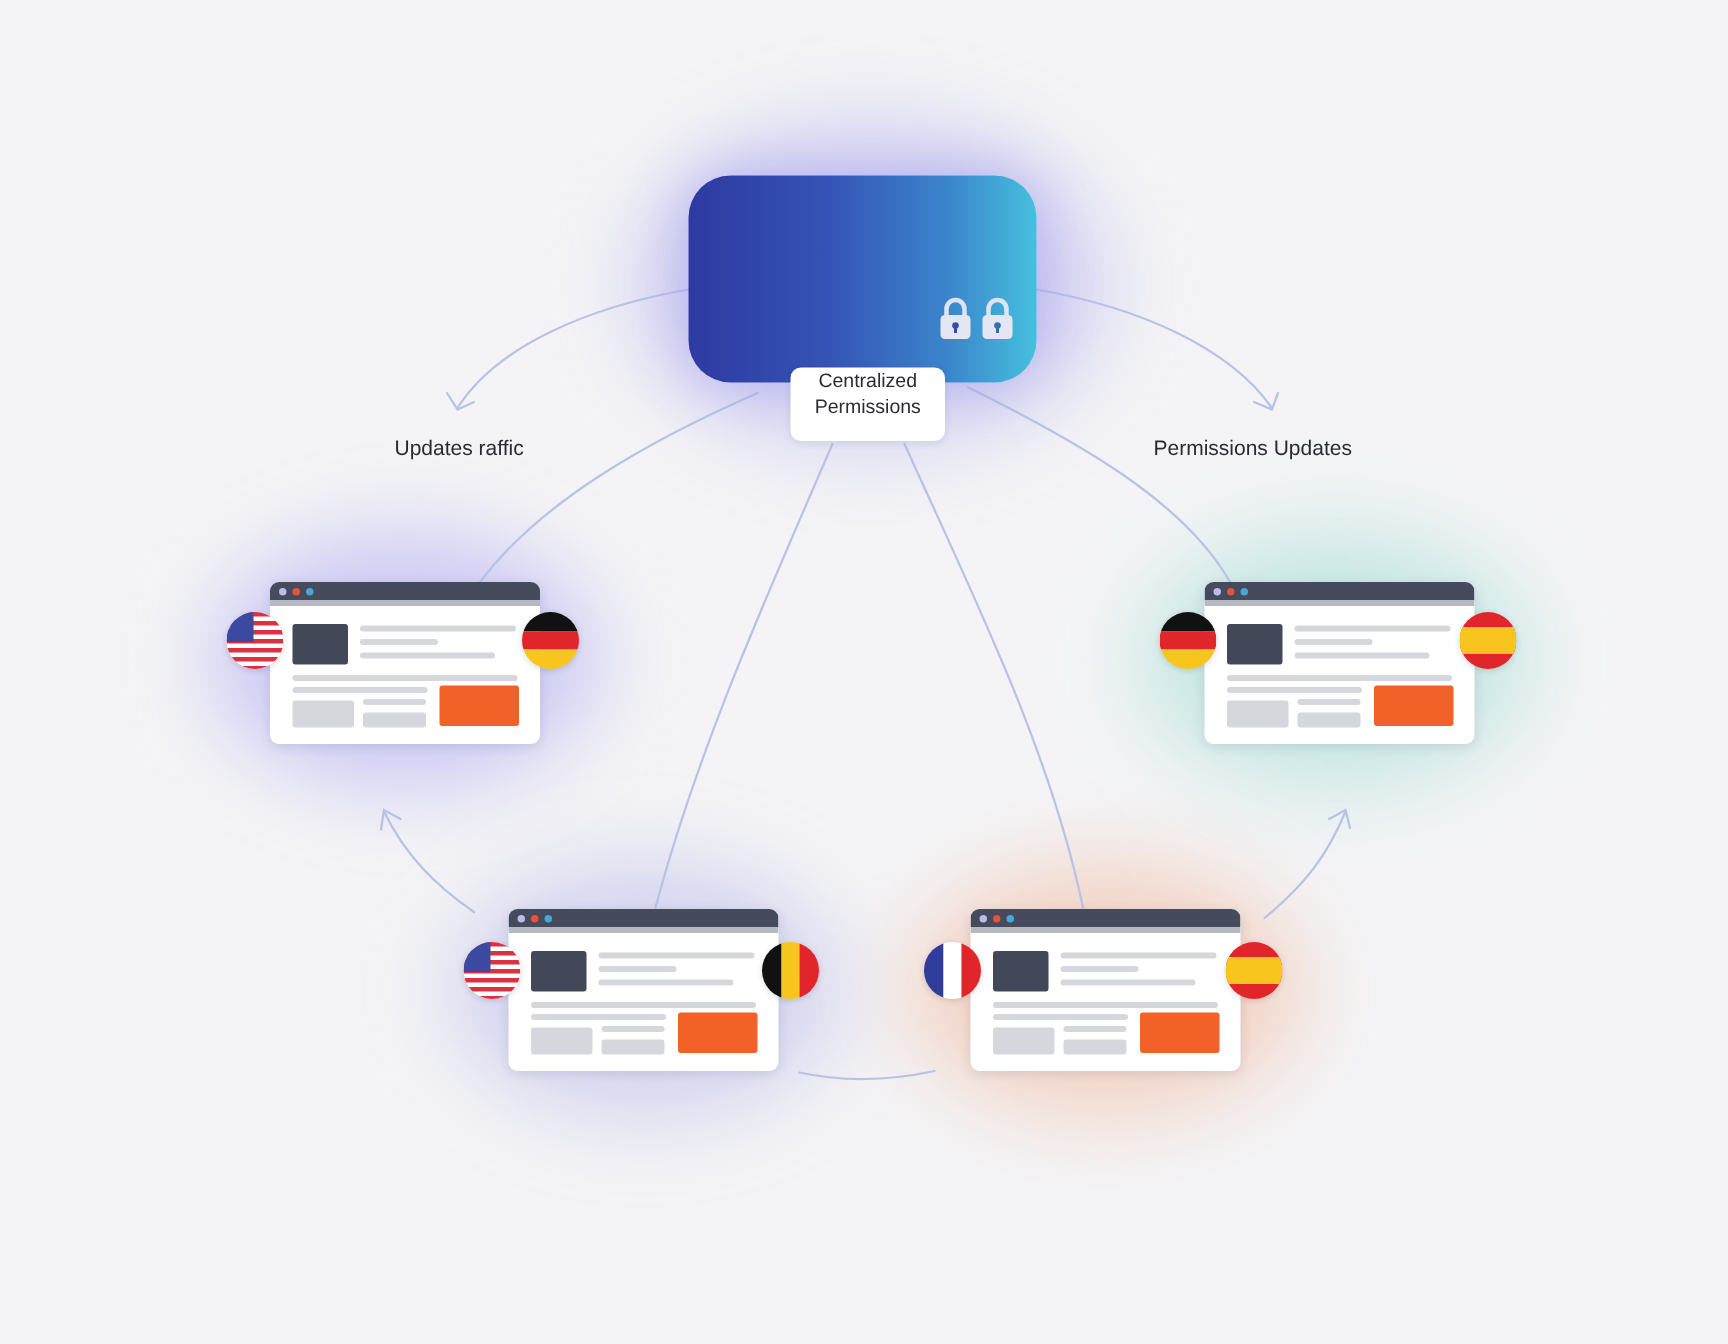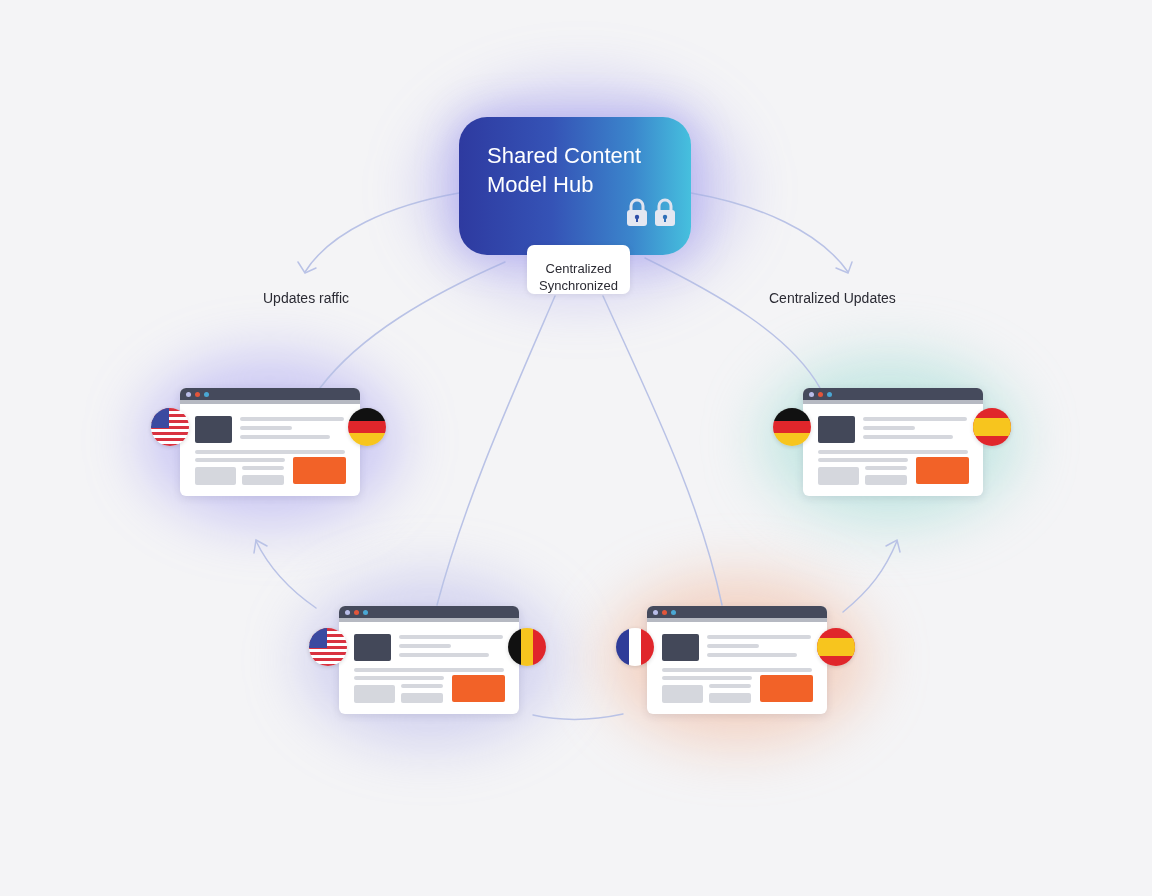--- a/index.html
+++ b/index.html
@@ -18,21 +18,21 @@
     }
     .hub-title {
       position: absolute; left: 28px; top: 24px; color: #fff;
       font-size: 22px; line-height: 29px; font-weight: 500; white-space: pre-line;
     }
     .locks { position: absolute; right: 14px; bottom: 28px; display: flex; gap: 4px; }
     .perm {
       position: absolute; left: 527px; top: 245px; width: 103px; height: 49px;
       background: #fff; border-radius: 7px; box-shadow: 0 1px 6px rgba(0,0,0,0.08);
       text-align: center; font-size: 13px; line-height: 17px; color: #2b2b33;
-      display: flex; flex-direction: column; justify-content: flex-end;
+      display: flex; flex-direction: column; justify-content: flex-start;
     }
     .label { position: absolute; font-size: 14px; color: #2a2a33; }
     .site {
       position: absolute; width: 180px; height: 108px; background: #fff;
       border-radius: 6px; box-shadow: 0 2px 8px rgba(40,40,80,0.12); overflow: hidden;
     }
     .site .bar { height: 12px; background: #454a5c; display: flex; align-items: center; padding-left: 6px; gap: 4px; }
     .site .bar i { width: 5px; height: 5px; border-radius: 50%; display: block; }
     .site .sub { height: 4px; background: #b6b9c2; }
     .site .thumb { position: absolute; left: 15px; top: 28px; width: 37px; height: 27px; background: #434859; border-radius: 2px; }
@@ -68,45 +68,43 @@
     <path d="M316 608 C290 590 270 570 256 541"></path>
     <path d="M254 553 L256 540 L267 546"></path>
     <path d="M843 612 C870 590 885 570 897 541"></path>
     <path d="M886 546 L897 540 L900 552"></path>
 
     <path d="M533 715 C565 722 595 720 623 714"></path>
   </g>
 </svg>
 
 <div class="hub">
-  <div class="hub-title">Shared Content
-Model Hub</div>
   <div class="locks">
     <svg width="24" height="30" viewBox="0 0 24 30">
       <path d="M6 14 V9 a6 6 0 0 1 12 0 V14" fill="none" stroke="#dfe3ef" stroke-width="3"></path>
       <rect x="2" y="13" width="20" height="16" rx="3" fill="#e4e7f1"></rect>
       <circle cx="12" cy="20" r="2.2" fill="#2f4fa8"></circle>
         <rect x="11" y="20" width="2" height="5" fill="#2f4fa8"></rect>
     </svg>
     <svg width="24" height="30" viewBox="0 0 24 30">
       <path d="M6 14 V9 a6 6 0 0 1 12 0 V14" fill="none" stroke="#dfe3ef" stroke-width="3"></path>
       <rect x="2" y="13" width="20" height="16" rx="3" fill="#e4e7f1"></rect>
       <circle cx="12" cy="20" r="2.2" fill="#2f6fb8"></circle>
         <rect x="11" y="20" width="2" height="5" fill="#2f6fb8"></rect>
     </svg>
   </div>
 </div>
 
 <div class="perm">
   <span>Centralized</span>
-  <span>Synchronized</span>
+  <span>Permissions</span>
 </div>
 
 <div class="label" style="left:263px;top:290px;">Updates raffic</div>
-<div class="label" style="left:769px;top:290px;">Centralized Updates</div>
+<div class="label" style="left:769px;top:290px;">Permissions Updates</div>
 
 <div class="site" style="left:180px;top:388px;">
   <div class="bar">
       <i style="background:#b9bde8"></i>
       <i style="background:#e2553a"></i>
       <i style="background:#4aa7d4"></i>
     </div>
   <div class="sub"></div>
   <div class="thumb"></div>
   <div class="ln" style="left:60px;top:29px;width:104px;"></div>

